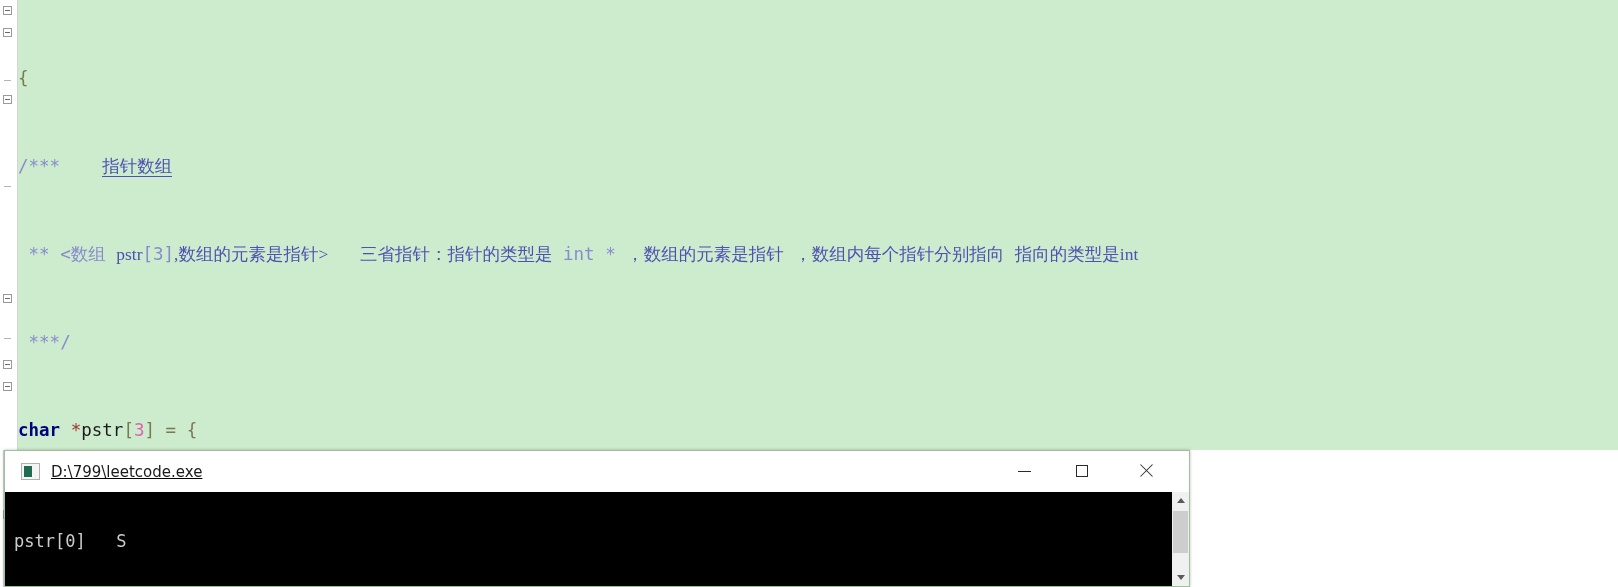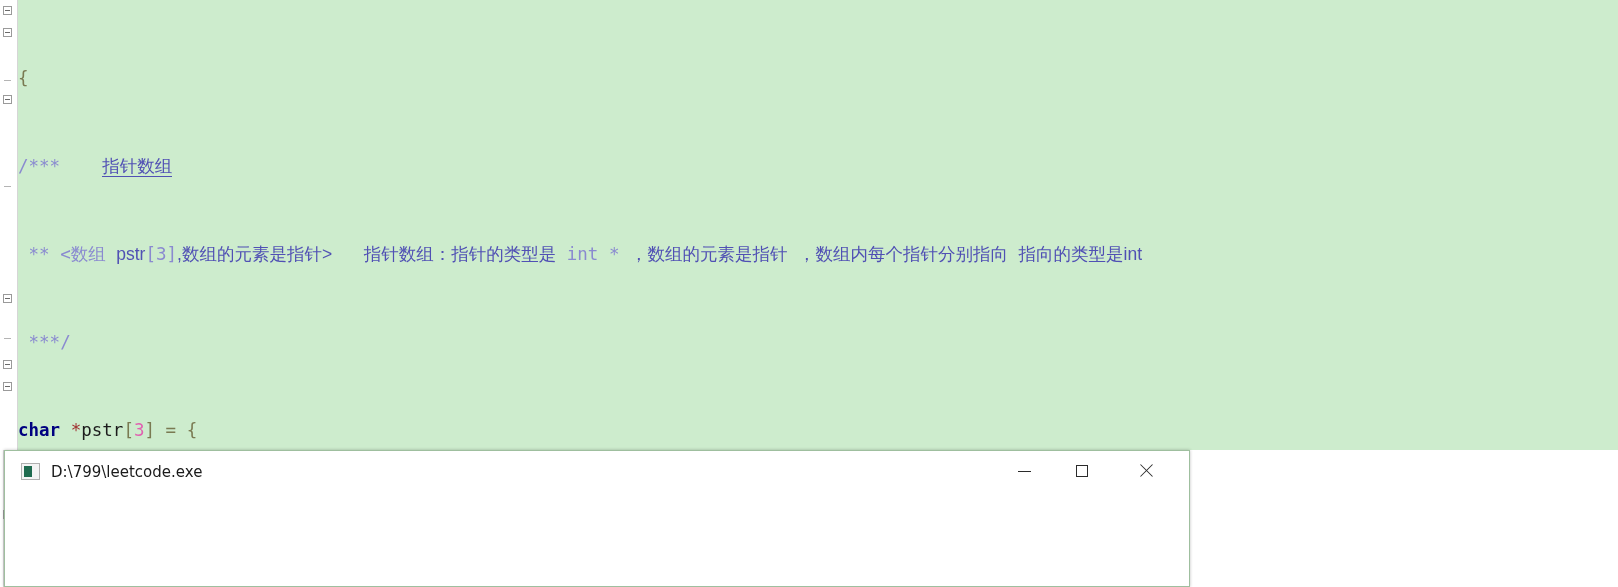--- a/index.html
+++ b/index.html
@@ -70,21 +70,21 @@
   }
   .ln { height: 22px; white-space: pre; }
 
   
   .kw    { color: #000080; font-weight: bold; margin-top: 8px; }          
   .id    { color: #1c1c1c; }                              
   .num   { color: #e060b0; }                              
   .punc  { color: #7a7a52; }                              
   .op    { color: #a03030; }
   .cmt   { color: #8a8ad0; }                              
-  .cn    { color: #5050b4; font-family: Liberation Sans, sans-serif; }                              
+  .cn    { color: #5050b4; font-family: Liberation Serif, serif; }                              
 
   
   .sq {
     text-decoration: none;
     background-repeat: repeat-x;
     background-position: left 1.05em;
     background-size: 4px 3px;
     background-image:
       linear-gradient(45deg, transparent 45%, #d33 45%, #d33 55%, transparent 55%),
       linear-gradient(-45deg, transparent 45%, #d33 45%, #d33 55%, transparent 55%);
@@ -97,20 +97,21 @@
   #console-window {
     position: absolute;
     left: 4px;
     top: 450px;
     width: 1186px;
     height: 137px;
     background: #ffffff;
     border: 1px solid #9fbf9f;
     box-sizing: border-box;
     box-shadow: 0 0 3px rgba(0,0,0,.25);
+    text-decoration: underline;
   }
   #titlebar {
     position: relative;
     height: 41px;
     background: #ffffff;
     display: flex;
     align-items: center;
   }
   #app-icon {
     width: 19px; height: 17px;
@@ -253,21 +254,21 @@
     <div class="fold-box" style="top:360px"></div>
     <div class="fold-box" style="top:382px"></div>
   </div>
 
   <div id="code">
 
     <div class="ln"><span class="punc">{</span></div>
 
     <div class="ln"><span class="cmt">/***</span>    <span class="cn ul">指针数组</span></div>
 
-    <div class="ln"><span class="cmt"> ** &lt;数组 </span><span class="cn sq">pstr</span><span class="cmt">[3]</span><span class="cn sq">,数组的元素是指针&gt;</span>   <span class="cn sq">指针数组：指针的类型是</span> <span class="cmt sq">int *</span> <span class="cn sq">，数组的元素是指针</span> <span class="cn sq">，数组内每个指针分别指向</span> <span class="cn sq">指向的类型是int</span></div>
+    <div class="ln"><span class="cmt"> ** &lt;数组 </span><span class="cn sq">pstr</span><span class="cmt">[3]</span><span class="cn sq">,数组的元素是指针&gt;</span>   <span class="cn sq">三省指针：指针的类型是</span> <span class="cmt sq">int *</span> <span class="cn sq">，数组的元素是指针</span> <span class="cn sq">，数组内每个指针分别指向</span> <span class="cn sq">指向的类型是int</span></div>
 
     <div class="ln"><span class="cmt"> ***/</span></div>
 
     <div class="ln"><span class="kw">char</span> <span class="op">*</span><span class="id">pstr</span><span class="punc">[</span><span class="num">3</span><span class="punc">]</span><span class="punc"> = </span><span class="punc">{</span></div>
 
     
 
     
 
     
@@ -314,13 +315,31 @@
       <span class="glyph g-min"></span>
     </div>
     <div class="winbtn" id="btn-max">
       <span class="glyph g-max"></span>
     </div>
     <div class="winbtn" id="btn-close">
       <span class="glyph g-close"></span>
     </div>
   </div>
 
+  <div id="console-body">
+    <div id="console-text">
+      <div>pstr[0]   S</div>
+      
+      
+      
+    </div>
+
+    <div id="console-scrollbar">
+      <div id="sb-up">
+        <span class="arrow-u"></span>
+      </div>
+      <div id="sb-thumb"></div>
+      <div id="sb-down">
+        <span class="arrow-d"></span>
+      </div>
+    </div>
+  </div>
 </div>
 
 </body></html>

